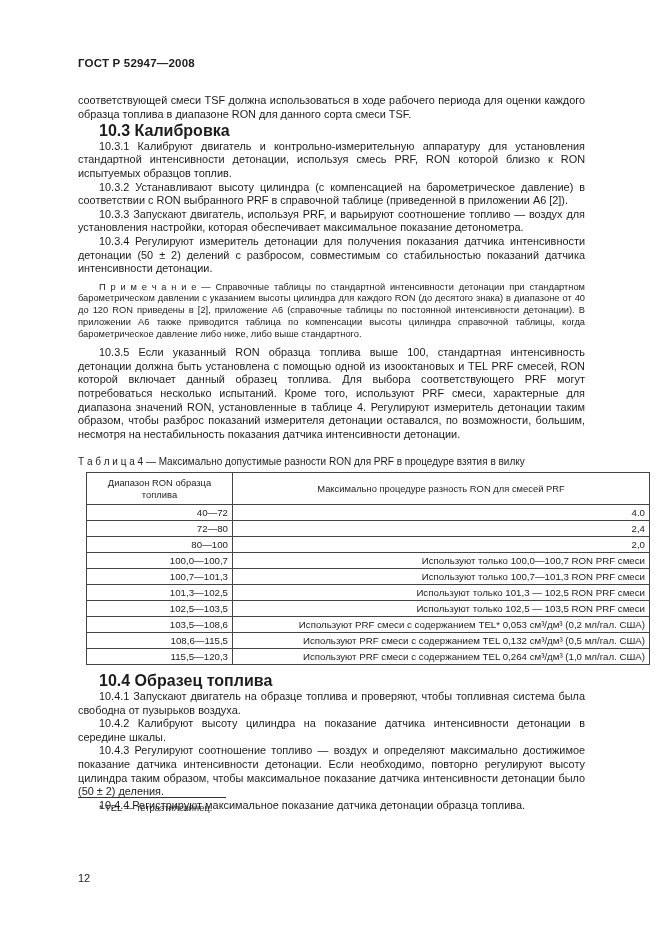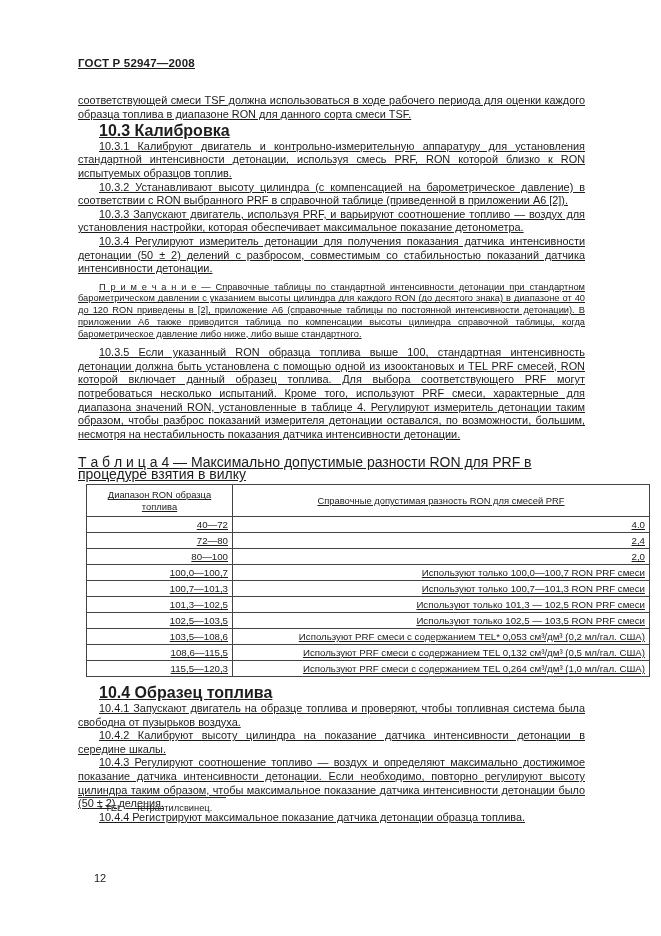--- a/index.html
+++ b/index.html
@@ -10,21 +10,20 @@
     font-family: "Liberation Sans", sans-serif;
     color: #1c1c1c;
     -webkit-font-smoothing: antialiased;
   }
   .page {
     position: relative;
     width: 661px; height: 936px;
     padding: 57px 76px 0 78px;
     overflow: hidden;
     background: #ffffff;
-    text-decoration: underline;
   }
   .doc-header {
     font-size: 11.5px;
     font-weight: bold;
     letter-spacing: 0.2px;
     margin-bottom: 25px;
   }
   .body-text { width: 507px; }
   .para {
     font-size: 10.9px;
@@ -42,21 +41,21 @@
     text-indent: 21px;
   }
   .note {
     font-size: 9.3px;
     line-height: 11.7px;
     text-align: justify;
     margin: 6px 0 6px 0;
     text-indent: 21px;
   }
   .table-caption {
-    font-size: 14px;
+    font-size: 10px;
     line-height: 12px;
     margin: 15px 0 4px 0;
     text-indent: 0;
   }
   table.ron-table {
     border-collapse: collapse;
     width: 564px;
     margin-left: 8px;
     font-size: 9.7px;
   }
@@ -87,21 +86,21 @@
   tr.center-value td.value-cell { text-align: right; padding-left: 4px; }
   .footnote-area { position: absolute; left: 78px; top: 797px; }
   .footnote-rule {
     width: 148px; height: 0;
     border-top: 1px solid #333;
     margin-bottom: 5px;
   }
   .footnote-text { font-size: 9.3px; padding-left: 21px; }
   .page-number {
     position: absolute;
-    left: 94px; top: 872px;
+    left: 78px; top: 872px;
     font-size: 11px;
   }
 </style>
 </head>
 <body>
 
 <div class="page">
 
   <div class="doc-header">ГОСТ Р 52947—2008</div>
 
@@ -118,21 +117,21 @@
     <p class="note">П р и м е ч а н и е — Справочные таблицы по стандартной интенсивности детонации при стандартном барометрическом давлении с указанием высоты цилиндра для каждого RON (до десятого знака) в диапазоне от 40 до 120 RON приведены в [2], приложение А6 (справочные таблицы по постоянной интенсивности детонации). В приложении А6 также приводится таблица по компенсации высоты цилиндра справочной таблицы, когда барометрическое давление либо ниже, либо выше стандартного.</p>
 
     <p class="para">10.3.5 Если указанный RON образца топлива выше 100, стандартная интенсивность детонации должна быть установлена с помощью одной из изооктановых и TEL PRF смесей, RON которой включает данный образец топлива. Для выбора соответствующего PRF могут потребоваться несколько испытаний. Кроме того, используют PRF смеси, характерные для диапазона значений RON, установленные в таблице 4. Регулируют измеритель детонации таким образом, чтобы разброс показаний измерителя детонации оставался, по возможности, большим, несмотря на нестабильность показания датчика интенсивности детонации.</p>
 
     <p class="table-caption">Т а б л и ц а  4 — Максимально допустимые разности RON для PRF в процедуре взятия в вилку</p>
 
     <table class="ron-table">
       <thead>
         <tr>
           <th>Диапазон RON образца топлива</th>
-          <th>Справочные допустимая разность RON для смесей PRF</th>
+          <th>Максимально процедуре разность RON для смесей PRF</th>
         </tr>
       </thead>
       <tbody>
         <tr class="center-value">
           <td class="range-cell">40—72</td>
           <td class="value-cell">4.0</td>
         </tr>
         <tr class="center-value">
           <td class="range-cell">72—80</td>
           <td class="value-cell">2,4</td>

